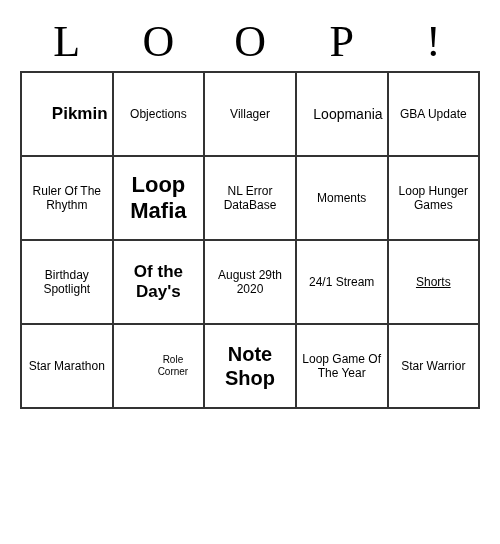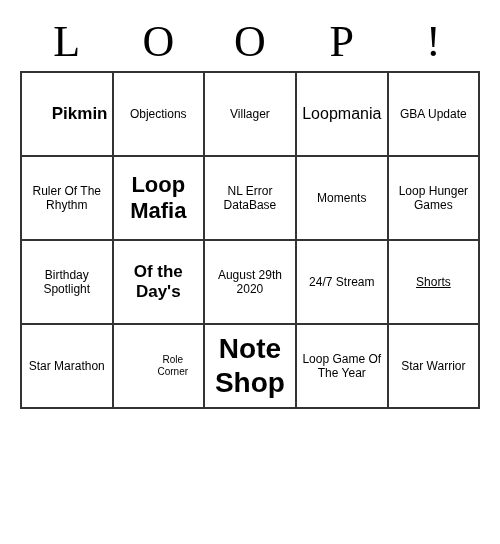--- a/index.html
+++ b/index.html
@@ -50,38 +50,38 @@
         <th style="border: none; font-size: 44px; font-family: &quot;Times New Roman&quot;, serif; font-weight: normal; width: 92px; text-align: center; padding: 4px 0px;">O</th>
         <th style="border: none; font-size: 44px; font-family: &quot;Times New Roman&quot;, serif; font-weight: normal; width: 92px; text-align: center; padding: 4px 0px;">P</th>
         <th style="border: none; font-size: 44px; font-family: &quot;Times New Roman&quot;, serif; font-weight: normal; width: 92px; text-align: center; padding: 4px 0px;">!</th>
       </tr>
   </thead>
   <tbody id="grid-body">
       <tr>
         <td style="font-size: 17px; font-weight: bold; text-align: right;">Pikmin</td>
         <td style="font-size: 12px; border-radius: 20px;">Objections</td>
         <td style="font-size: 12px;">Villager</td>
-        <td style="font-size: 16px;">Loopmania</td>
+        <td style="font-size: 14px; text-align: right;">Loopmania</td>
         <td style="font-size: 12px;">GBA Update</td>
       </tr>
       <tr>
         <td style="font-size: 12px;">Ruler Of The Rhythm</td>
         <td style="font-size: 22px; font-weight: bold;">Loop Mafia</td>
         <td style="font-size: 12px;">NL Error DataBase</td>
         <td style="font-size: 12px;">Moments</td>
         <td style="font-size: 12px;">Loop Hunger Games</td>
       </tr>
       <tr>
         <td style="font-size: 12px;">Birthday Spotlight</td>
         <td style="font-size: 17px; font-weight: bold;">Of the Day's</td>
         <td style="font-size: 12px;">August 29th 2020</td>
-        <td style="font-size: 12px;">24/7 Stream</td>
+        <td style="font-size: 12px;">24/1 Stream</td>
         <td style="font-size: 12px; text-decoration: underline;">Shorts</td>
       </tr>
       <tr>
         <td style="font-size: 12px;">Star Marathon</td>
         <td style="font-size: 10px; padding-left: 33px;">Role Corner</td>
-        <td style="font-size: 28px; font-weight: bold; margin-left: 40px;">Note Shop</td>
+        <td style="font-size: 20px; font-weight: bold; margin-left: 40px;">Note Shop</td>
         <td style="font-size: 12px; border-radius: 13px;">Loop Game Of The Year</td>
         <td style="font-size: 12px;">Star Warrior</td>
       </tr>
     </tbody>
 </table>
 
 </body></html>

